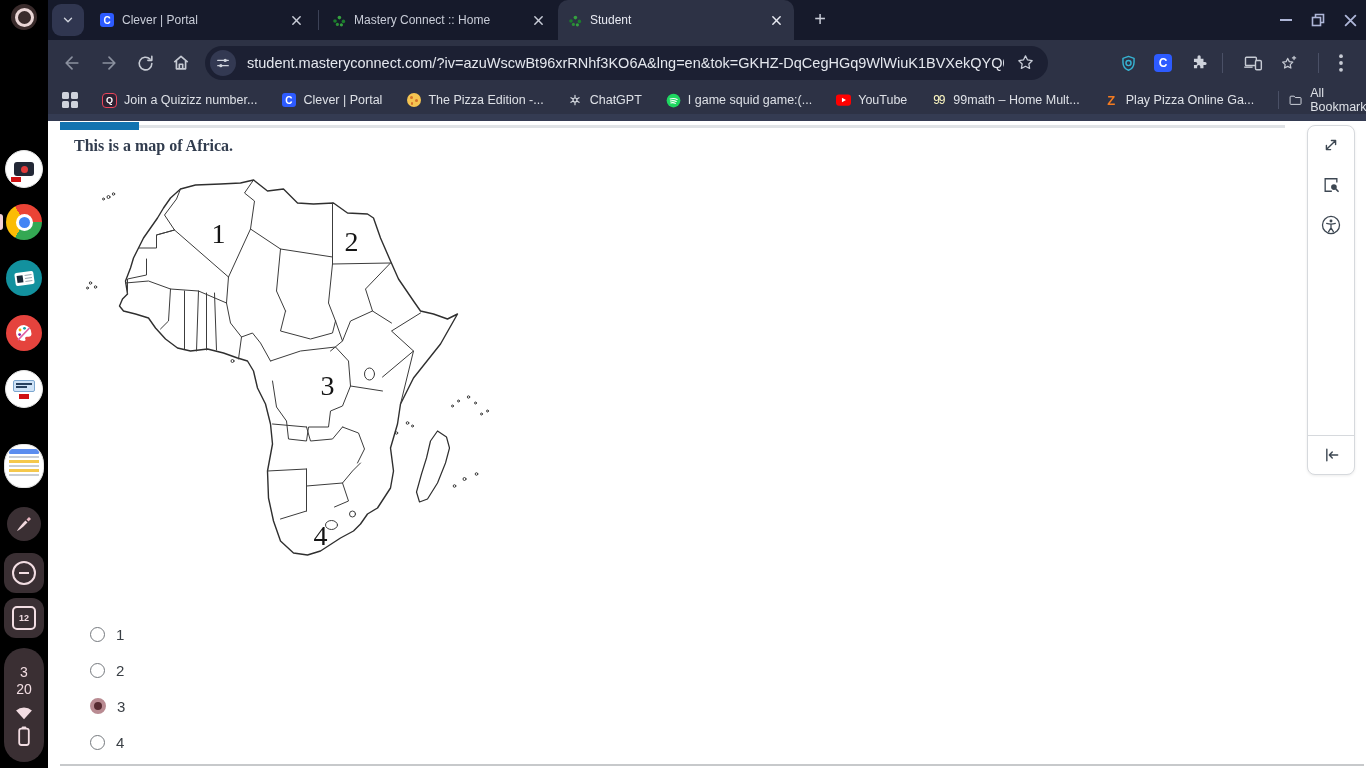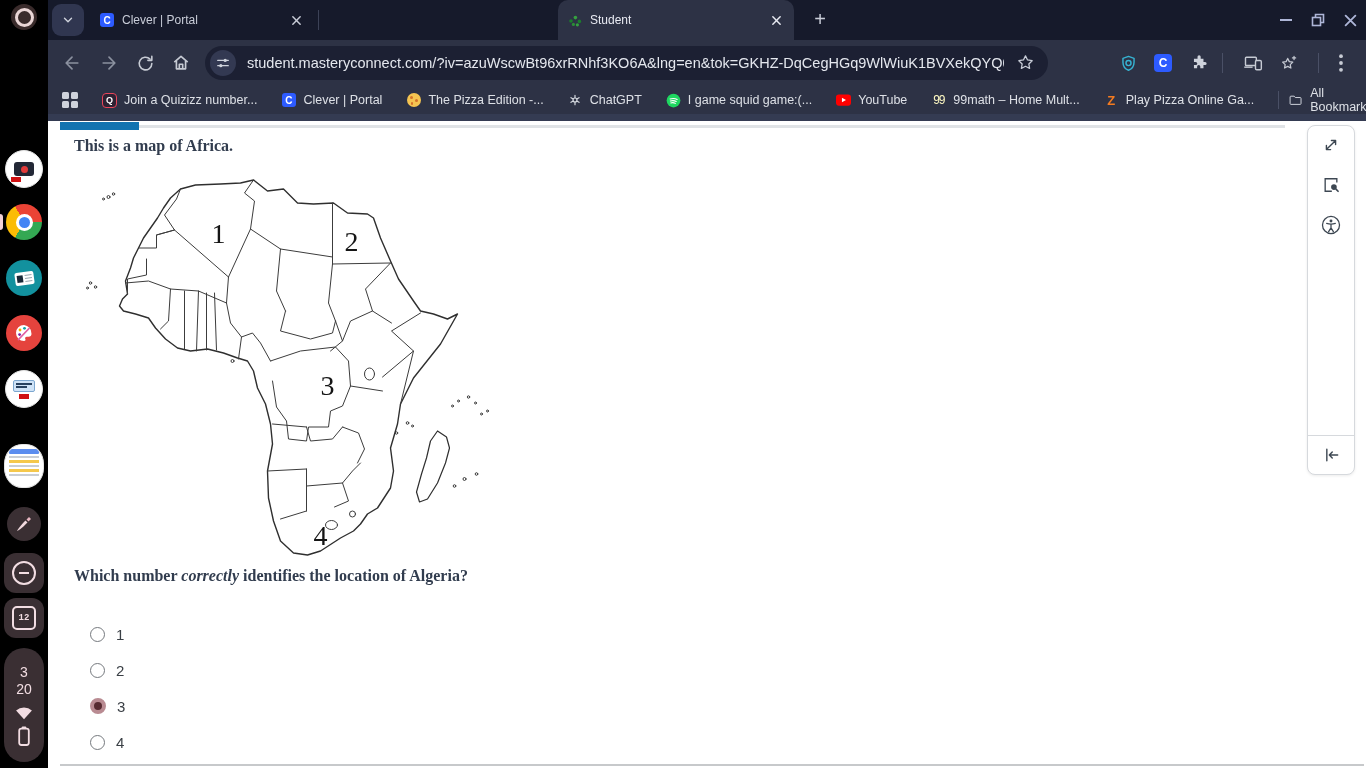--- a/index.html
+++ b/index.html
@@ -8,21 +8,21 @@
   .abs{position:absolute;}
   svg{display:block;}
 
   
   #shelf{left:0;top:0;width:48px;height:768px;background:#000;position:absolute;z-index:5;}
   .shelf-item{position:absolute;left:50%;transform:translateX(-50%);}
   .app-circle{border-radius:50%;display:flex;align-items:center;justify-content:center;overflow:hidden;}
   .white-circle{background:#fff;border:1px solid #e4e4e4;}
   .tray-pill{background:#3a2f33;border-radius:20px;display:flex;flex-direction:column;align-items:center;}
   .tray-text{color:#f2dde2;font-size:14px;line-height:17px;}
-  .dnd-sq,.cal-sq{width:40px;height:40px;border-radius:12px;background:#3a2f33;display:flex;align-items:center;justify-content:center;font-family:Liberation Mono, monospace;}
+  .dnd-sq,.cal-sq{width:40px;height:40px;border-radius:12px;background:#3a2f33;display:flex;align-items:center;justify-content:center;}
   .dnd-circle{width:20px;height:20px;border:2.4px solid #f2dde2;border-radius:50%;display:flex;align-items:center;justify-content:center;}
   .dnd-bar{width:10px;height:2.4px;background:#f2dde2;}
   .cal-frame{width:20px;height:20px;border:2.2px solid #f2dde2;border-radius:5px;display:flex;align-items:center;justify-content:center;
              color:#f2dde2;font-size:9px;font-weight:bold;}
   .run-indicator{position:absolute;left:0;top:214px;width:3px;height:16px;background:#f1d0d6;border-radius:0 3px 3px 0;}
 
   
   #tabstrip{left:48px;top:0;width:1318px;height:40px;background:#161a2b;position:absolute;}
   .tab{position:absolute;top:0;height:40px;display:flex;align-items:center;gap:8px;padding:0 10px;box-sizing:border-box;
        color:#c9cdd8;font-size:12px;}
@@ -207,20 +207,37 @@
       </span>
     <span class="t-title">Clever | Portal</span>
     <span class="close-x">
       <svg width="11" height="11" viewBox="0 0 12 12">
           <path d="M2 2l8 8M10 2l-8 8" stroke="#c9cdd8" stroke-width="1.6" stroke-linecap="round"></path>
         </svg>
     </span>
   </div>
   <div class="tab-sep" style="left:270px;"></div>
 
+  <div class="tab" style="left:274px;width:234px;">
+    <span class="favicon">
+      <svg width="14" height="14" viewBox="0 0 14 14">
+        <circle cx="3" cy="8" r="1.8" fill="#1b7d2c"></circle>
+          <circle cx="7.4" cy="4.6" r="1.8" fill="#35a13f"></circle>
+        <circle cx="11.4" cy="8.4" r="1.8" fill="#1b7d2c"></circle>
+          <circle cx="5.4" cy="11.4" r="1.6" fill="#2a8f36"></circle>
+        <circle cx="9.4" cy="11.8" r="1.6" fill="#35a13f"></circle>
+      </svg>
+    </span>
+    <span class="t-title">Mastery Connect :: Home</span>
+    <span class="close-x">
+      <svg width="11" height="11" viewBox="0 0 12 12">
+          <path d="M2 2l8 8M10 2l-8 8" stroke="#c9cdd8" stroke-width="1.6" stroke-linecap="round"></path>
+        </svg>
+    </span>
+  </div>
 
   <div class="tab active" style="left:510px;width:236px;">
     <span class="favicon">
       <svg width="14" height="14" viewBox="0 0 14 14">
         <circle cx="3" cy="8" r="1.8" fill="#1b7d2c"></circle>
           <circle cx="7.4" cy="4.6" r="1.8" fill="#35a13f"></circle>
         <circle cx="11.4" cy="8.4" r="1.8" fill="#1b7d2c"></circle>
           <circle cx="5.4" cy="11.4" r="1.6" fill="#2a8f36"></circle>
         <circle cx="9.4" cy="11.8" r="1.6" fill="#35a13f"></circle>
       </svg>
@@ -489,21 +506,20 @@
         <circle cx="374" cy="315" r="1.3"></circle>
     </g>
     <g font-family="Liberation Serif, DejaVu Serif, serif" font-size="28" fill="#151515" text-anchor="middle">
       <text x="138" y="72">1</text>
       <text x="271" y="80">2</text>
       <text x="247" y="224">3</text>
       <text x="240" y="374">4</text>
     </g>
   </svg>
 
-  <div id="question" class="serif-head"><span>Which number </span><em>correctly</em><span> identifies the location of Algeria?</span></div>
 
   <div class="opt-row" style="top:503px;">
     <span class="radio"></span>
     <span class="opt-label">1</span>
   </div>
   <div class="opt-row" style="top:539px;">
     <span class="radio"></span>
     <span class="opt-label">2</span>
   </div>
   <div class="opt-row" style="top:575px;">

